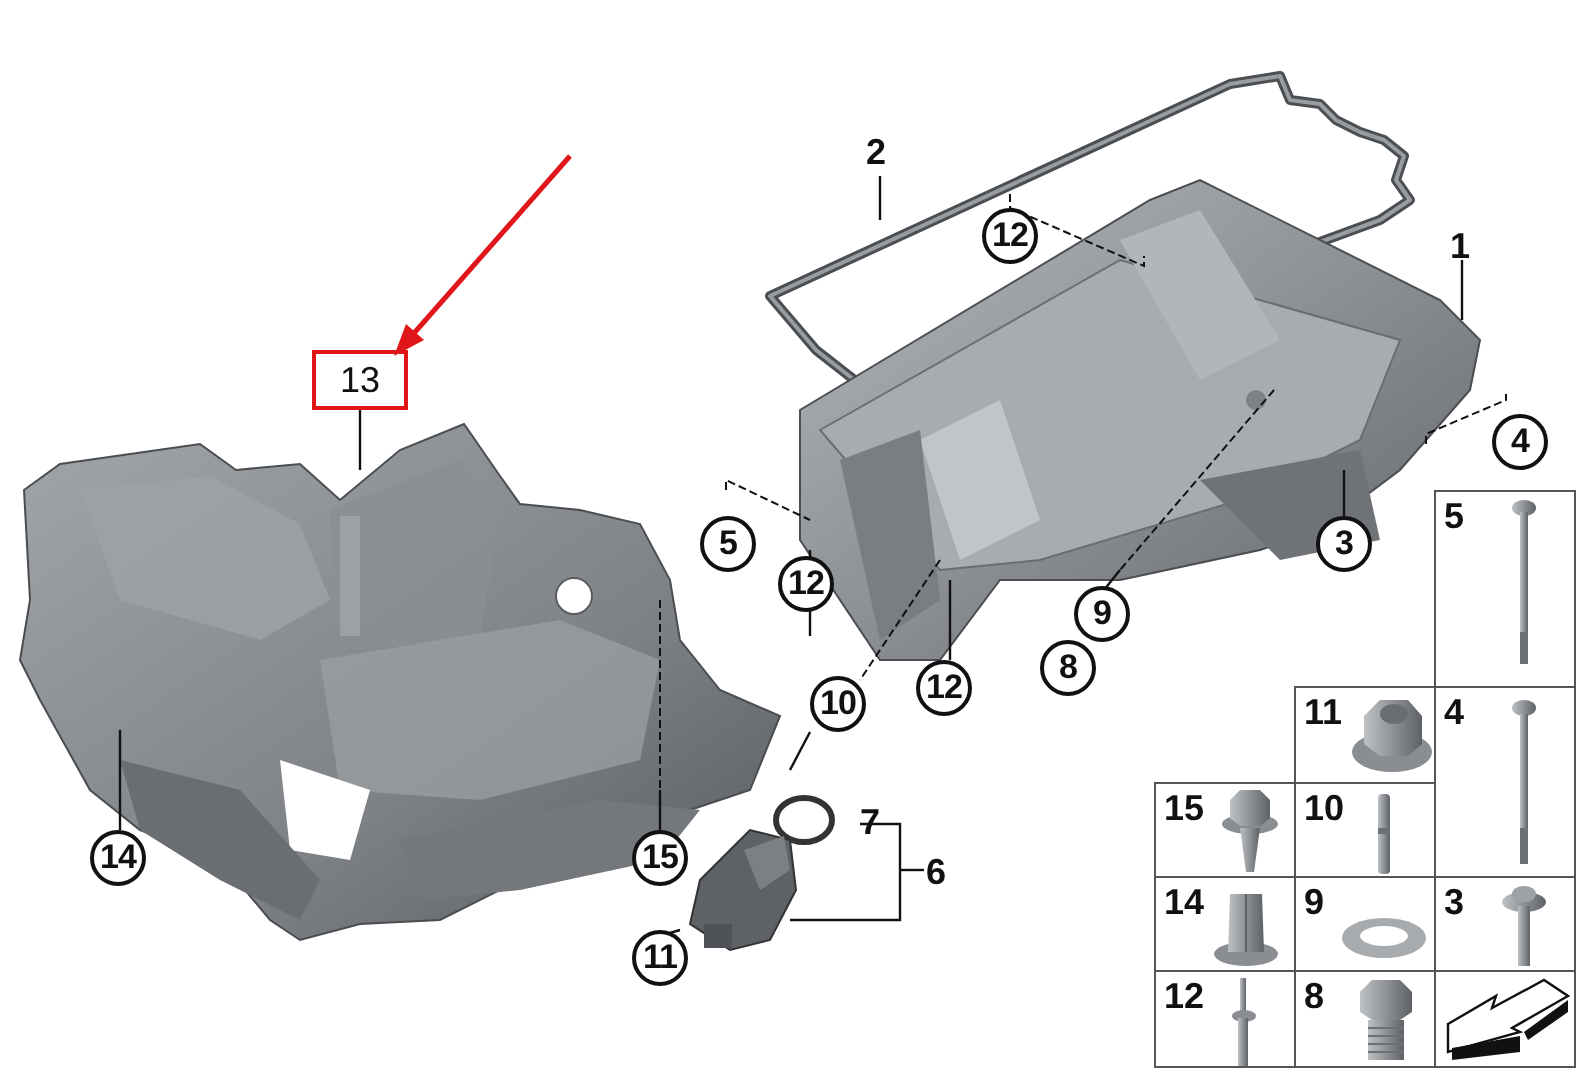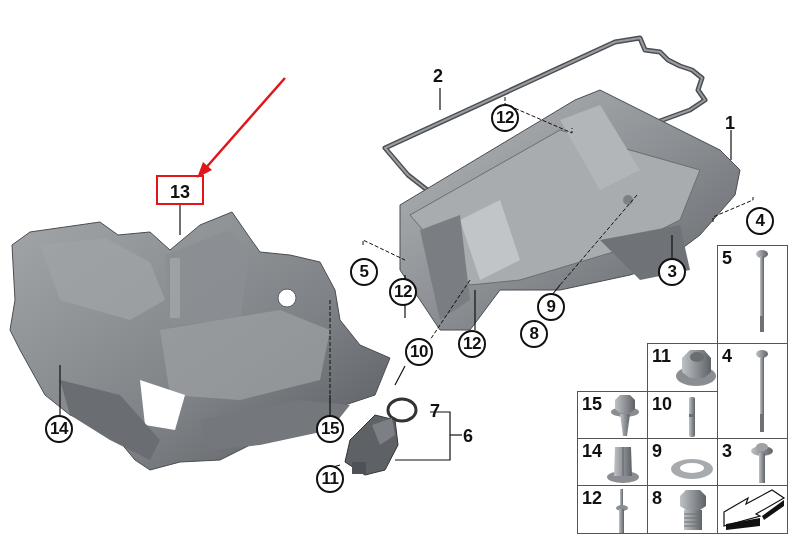--- a/index.html
+++ b/index.html
@@ -11,22 +11,22 @@
     border-radius: 50%; background: #fff; box-sizing: border-box;
     display: flex; align-items: center; justify-content: center;
     font-weight: bold; font-size: 17px; color: #111; letter-spacing: -0.5px;
   }
   .plain-label {
     position: absolute; font-weight: bold; font-size: 18px; color: #111;
   }
   .highlight-box {
     position: absolute; left: 156px; top: 175px; width: 48px; height: 30px;
     border: 2.5px solid #e0161b; box-sizing: border-box;
-    display: flex; align-items: flex-end; justify-content: center;
-    font-weight: bold; font-size: 18px; color: #111;
+    display: flex; align-items: center; justify-content: center;
+    font-weight: normal; font-size: 18px; color: #111;
   }
   .cell {
     position: absolute; box-sizing: border-box;
     border: 1px solid #555; background: #fff;
   }
   .cell-num {
     position: absolute; left: 4px; top: 2px; font-weight: bold;
     font-size: 18px; color: #111;
   }
   .cell svg { position: absolute; left: 0; top: 0; }

